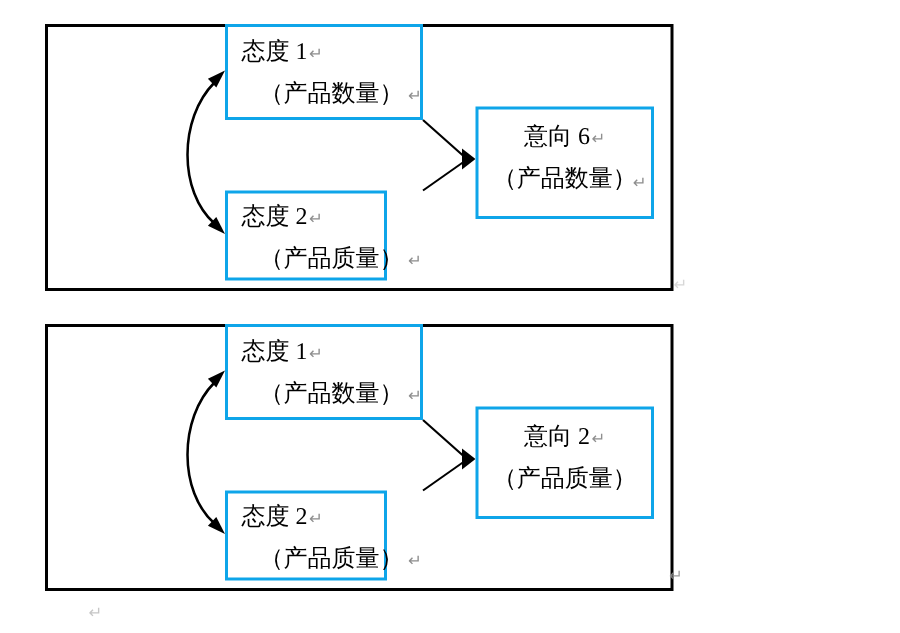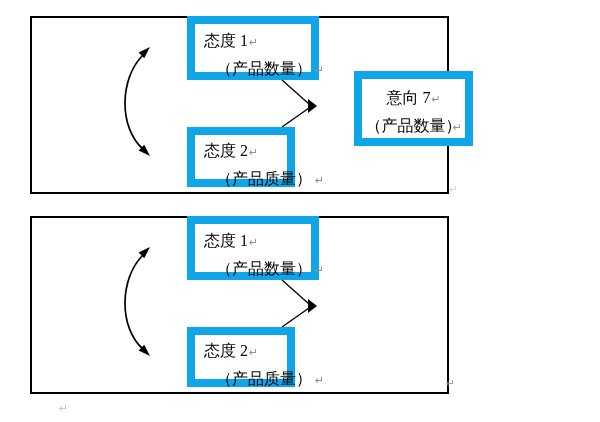--- a/index.html
+++ b/index.html
@@ -8,21 +8,21 @@
     font-family:"Liberation Serif","DejaVu Serif",serif;
   }
   .panel{
     position:absolute;left:30px;width:419px;height:178px;
     border:2px solid #000;box-sizing:border-box;background:#ffffff;
   }
   .p1{top:16px;}
   .p2{top:216px;}
   .arrows{position:absolute;left:0;top:0;width:415px;height:174px;}
   .box{
-    position:absolute;border:8px solid #0ea5e9;box-sizing:border-box;background:#ffffff;margin-left:37px;
+    position:absolute;border:2px solid #0ea5e9;box-sizing:border-box;background:#ffffff;
   }
   .att1{left:118px;top:-2px;width:132px;height:64px;padding:3px 0 0 9px;}
   .att2{left:118px;top:109px;width:108px;height:60px;padding:2px 0 0 9px;}
   .intent{left:285px;top:53px;width:119px;height:75px;padding-top:5px;}
   .bline{height:28px;line-height:28px;white-space:nowrap;font-size:16px;color:#000;}
   .indent{padding-left:12px;}
   .center{text-align:center;}
   .rel{position:relative;}
   .ret{
     color:#8f8f8f;font-size:11px;margin-left:1px;
@@ -59,21 +59,21 @@
       <div class="bline"><span>态度 1</span><span class="ret">↵</span></div>
       <div class="bline indent"><span>（产品数量）</span><span class="ret gap">↵</span></div>
     </div>
 
     <div class="box att2">
       <div class="bline"><span>态度 2</span><span class="ret">↵</span></div>
       <div class="bline indent"><span>（产品质量）</span><span class="ret gap">↵</span></div>
     </div>
 
     <div class="box intent">
-      <div class="bline center"><span>意向 7</span><span class="ret">↵</span></div>
+      <div class="bline center"><span>意向 6</span><span class="ret">↵</span></div>
       <div class="bline center rel"><span>（产品数量）</span><span class="ret abs-right">↵</span></div>
     </div>
   </section>
 
   <section class="panel p2">
     <svg class="arrows" viewBox="0 0 415 174">
       <path d="M 111,37 C 87,61 87,110 111,131" stroke-width="1.7"></path>
       <polygon points="118,29 112.2,40.3 106.6,34.5"></polygon>
       <polygon points="118,138 112.2,126.7 106.6,132.5"></polygon>
       <line x1="250" y1="62" x2="277" y2="86" stroke-width="1.4"></line>
@@ -84,19 +84,23 @@
     <div class="box att1">
       <div class="bline"><span>态度 1</span><span class="ret">↵</span></div>
       <div class="bline indent"><span>（产品数量）</span><span class="ret gap">↵</span></div>
     </div>
 
     <div class="box att2">
       <div class="bline"><span>态度 2</span><span class="ret">↵</span></div>
       <div class="bline indent"><span>（产品质量）</span><span class="ret gap">↵</span></div>
     </div>
 
+    <div class="box intent">
+      <div class="bline center"><span>意向 2</span><span class="ret">↵</span></div>
+      <div class="bline center rel"><span>（产品质量）</span><span class="ret abs-right"></span></div>
+    </div>
   </section>
 
   <span class="stray s1">↵</span>
   <span class="stray s2">↵</span>
   <span class="stray s3">↵</span>
 
 </div>
 
 </body></html>

